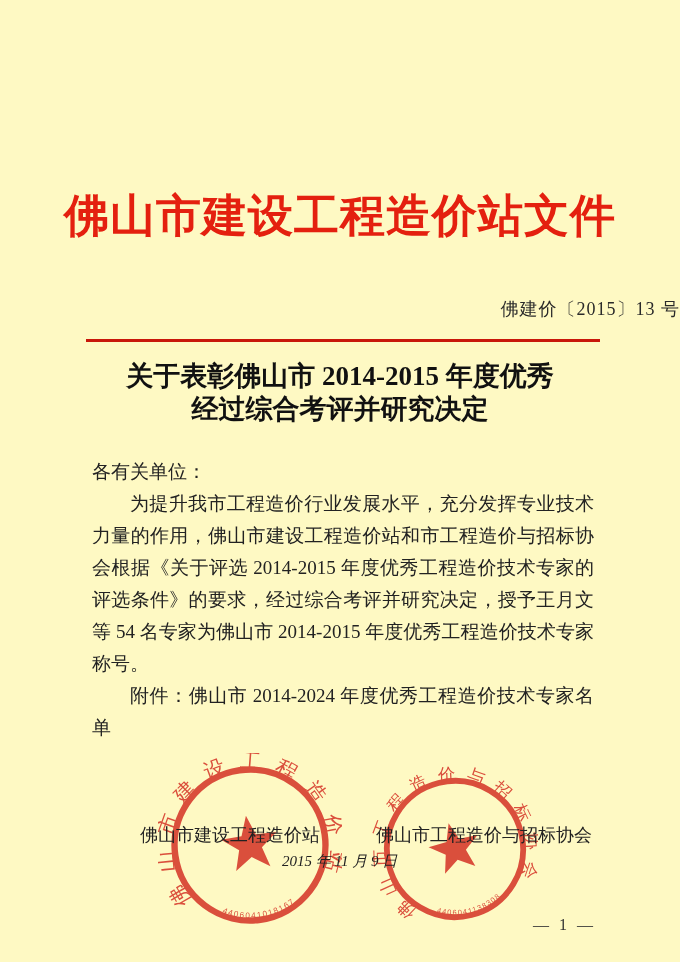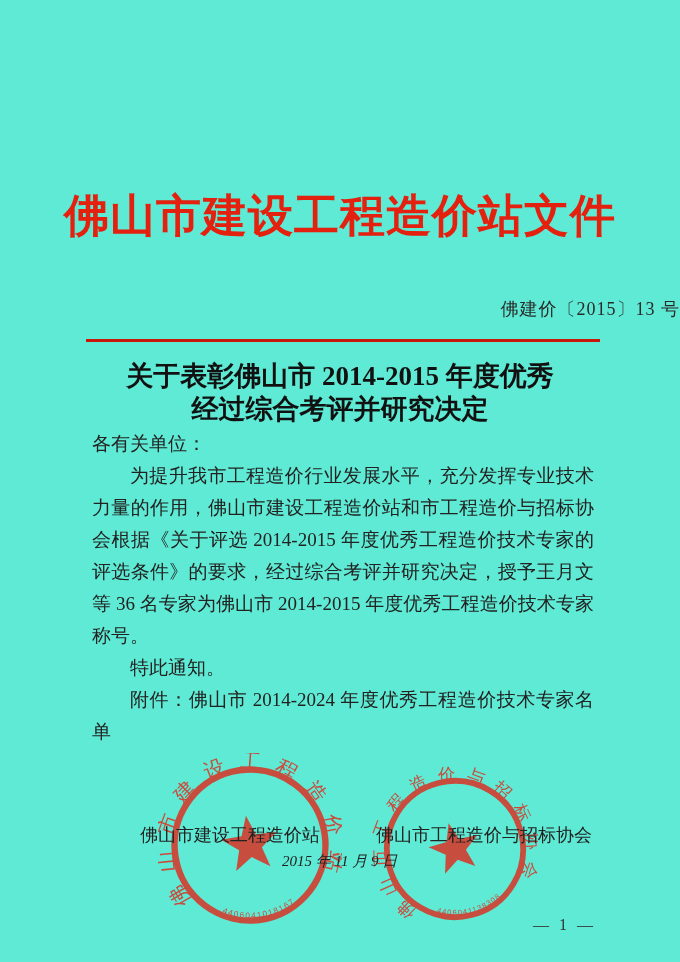--- a/index.html
+++ b/index.html
@@ -5,21 +5,21 @@
   * { margin: 0; padding: 0; box-sizing: border-box; }
   html, body { background: #ffffff; }
   body {
     font-family: "Liberation Serif", "DejaVu Serif", serif;
     color: #1f1f1f;
   }
   .page {
     position: relative;
     width: 680px;
     height: 962px;
-    background: #5eead4;
+    background: #fef9c3;
     overflow: hidden;
   }
 
   
   .doc-header {
     position: absolute;
     top: 186px;
     left: 0;
     width: 100%;
     text-align: center;
@@ -60,21 +60,21 @@
     text-align: center;
     font-weight: bold;
     font-size: 27px;
     line-height: 33px;
     color: #111;
   }
 
   
   .doc-body {
     position: absolute;
-    top: 428px;
+    top: 456px;
     left: 92px;
     width: 502px;
     font-size: 19px;
     line-height: 32px;
     color: #222;
     text-align: justify;
   }
   .doc-body .salutation { text-indent: 0; }
   .doc-body p.para { text-indent: 2em; }
 
@@ -131,22 +131,21 @@
 
   <div class="red-divider"></div>
 
   <div class="doc-title">
     <div>关于表彰佛山市 2014-2015 年度优秀</div>
     <div>经过综合考评并研究决定</div>
   </div>
 
   <div class="doc-body">
     <p class="salutation">各有关单位：</p>
-    <p class="para">为提升我市工程造价行业发展水平，充分发挥专业技术力量的作用，佛山市建设工程造价站和市工程造价与招标协会根据《关于评选 2014-2015 年度优秀工程造价技术专家的评选条件》的要求，经过综合考评并研究决定，授予王月文等 36 名专家为佛山市 2014-2015 年度优秀工程造价技术专家称号。</p>
-    <p class="para">特此通知。</p>
+    <p class="para">为提升我市工程造价行业发展水平，充分发挥专业技术力量的作用，佛山市建设工程造价站和市工程造价与招标协会根据《关于评选 2014-2015 年度优秀工程造价技术专家的评选条件》的要求，经过综合考评并研究决定，授予王月文等 54 名专家为佛山市 2014-2015 年度优秀工程造价技术专家称号。</p>
     <p class="para">附件：佛山市 2014-2024 年度优秀工程造价技术专家名单</p>
   </div>
 
   <svg class="seal seal-left" viewBox="-100 -100 200 200">
     <g transform="rotate(-8)">
       <circle r="82" fill="none" stroke="#d6382a" stroke-width="7"></circle>
       <path id="sealTopA" d="M -64 58 A 85 85 0 1 1 64 58" fill="none"></path>
       <path id="sealBotA" d="M -60 52 A 79 79 0 0 0 60 52" fill="none"></path>
       <text font-size="23" fill="#d6382a" letter-spacing="14" font-family="Liberation Serif, serif">
         <textPath href="#sealTopA" startOffset="50%" text-anchor="middle">佛山市建设工程造价站</textPath>

